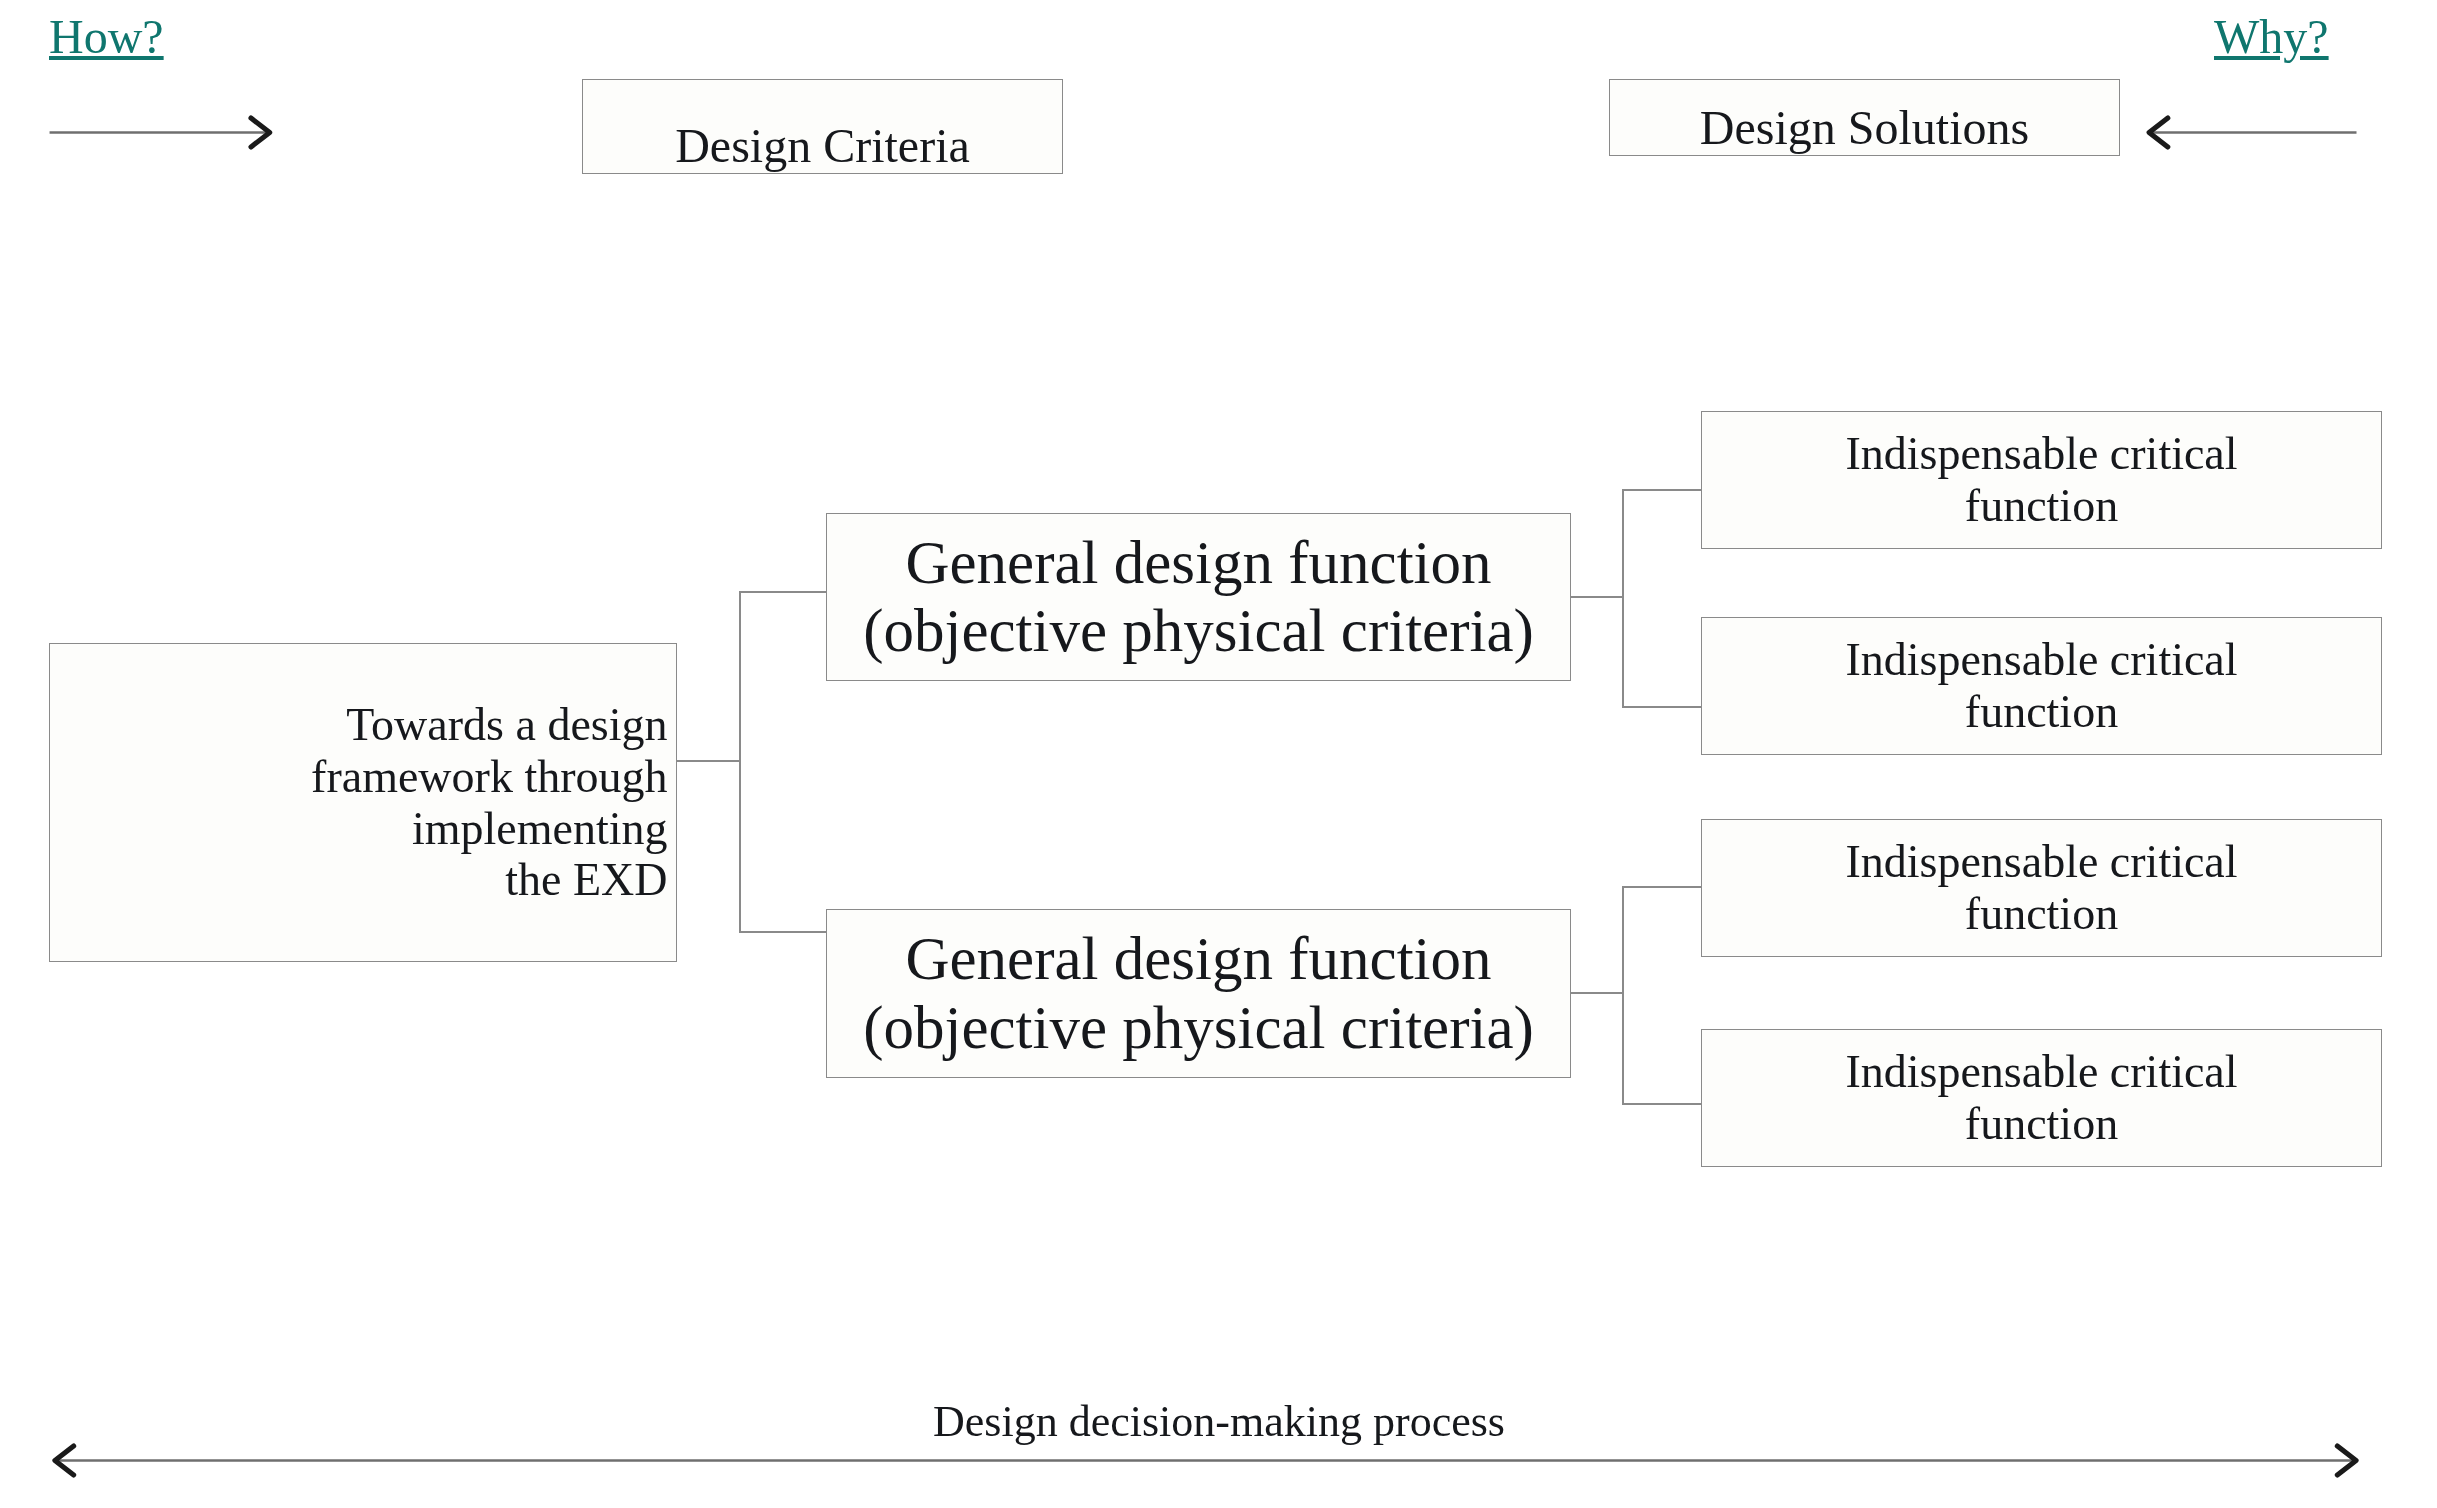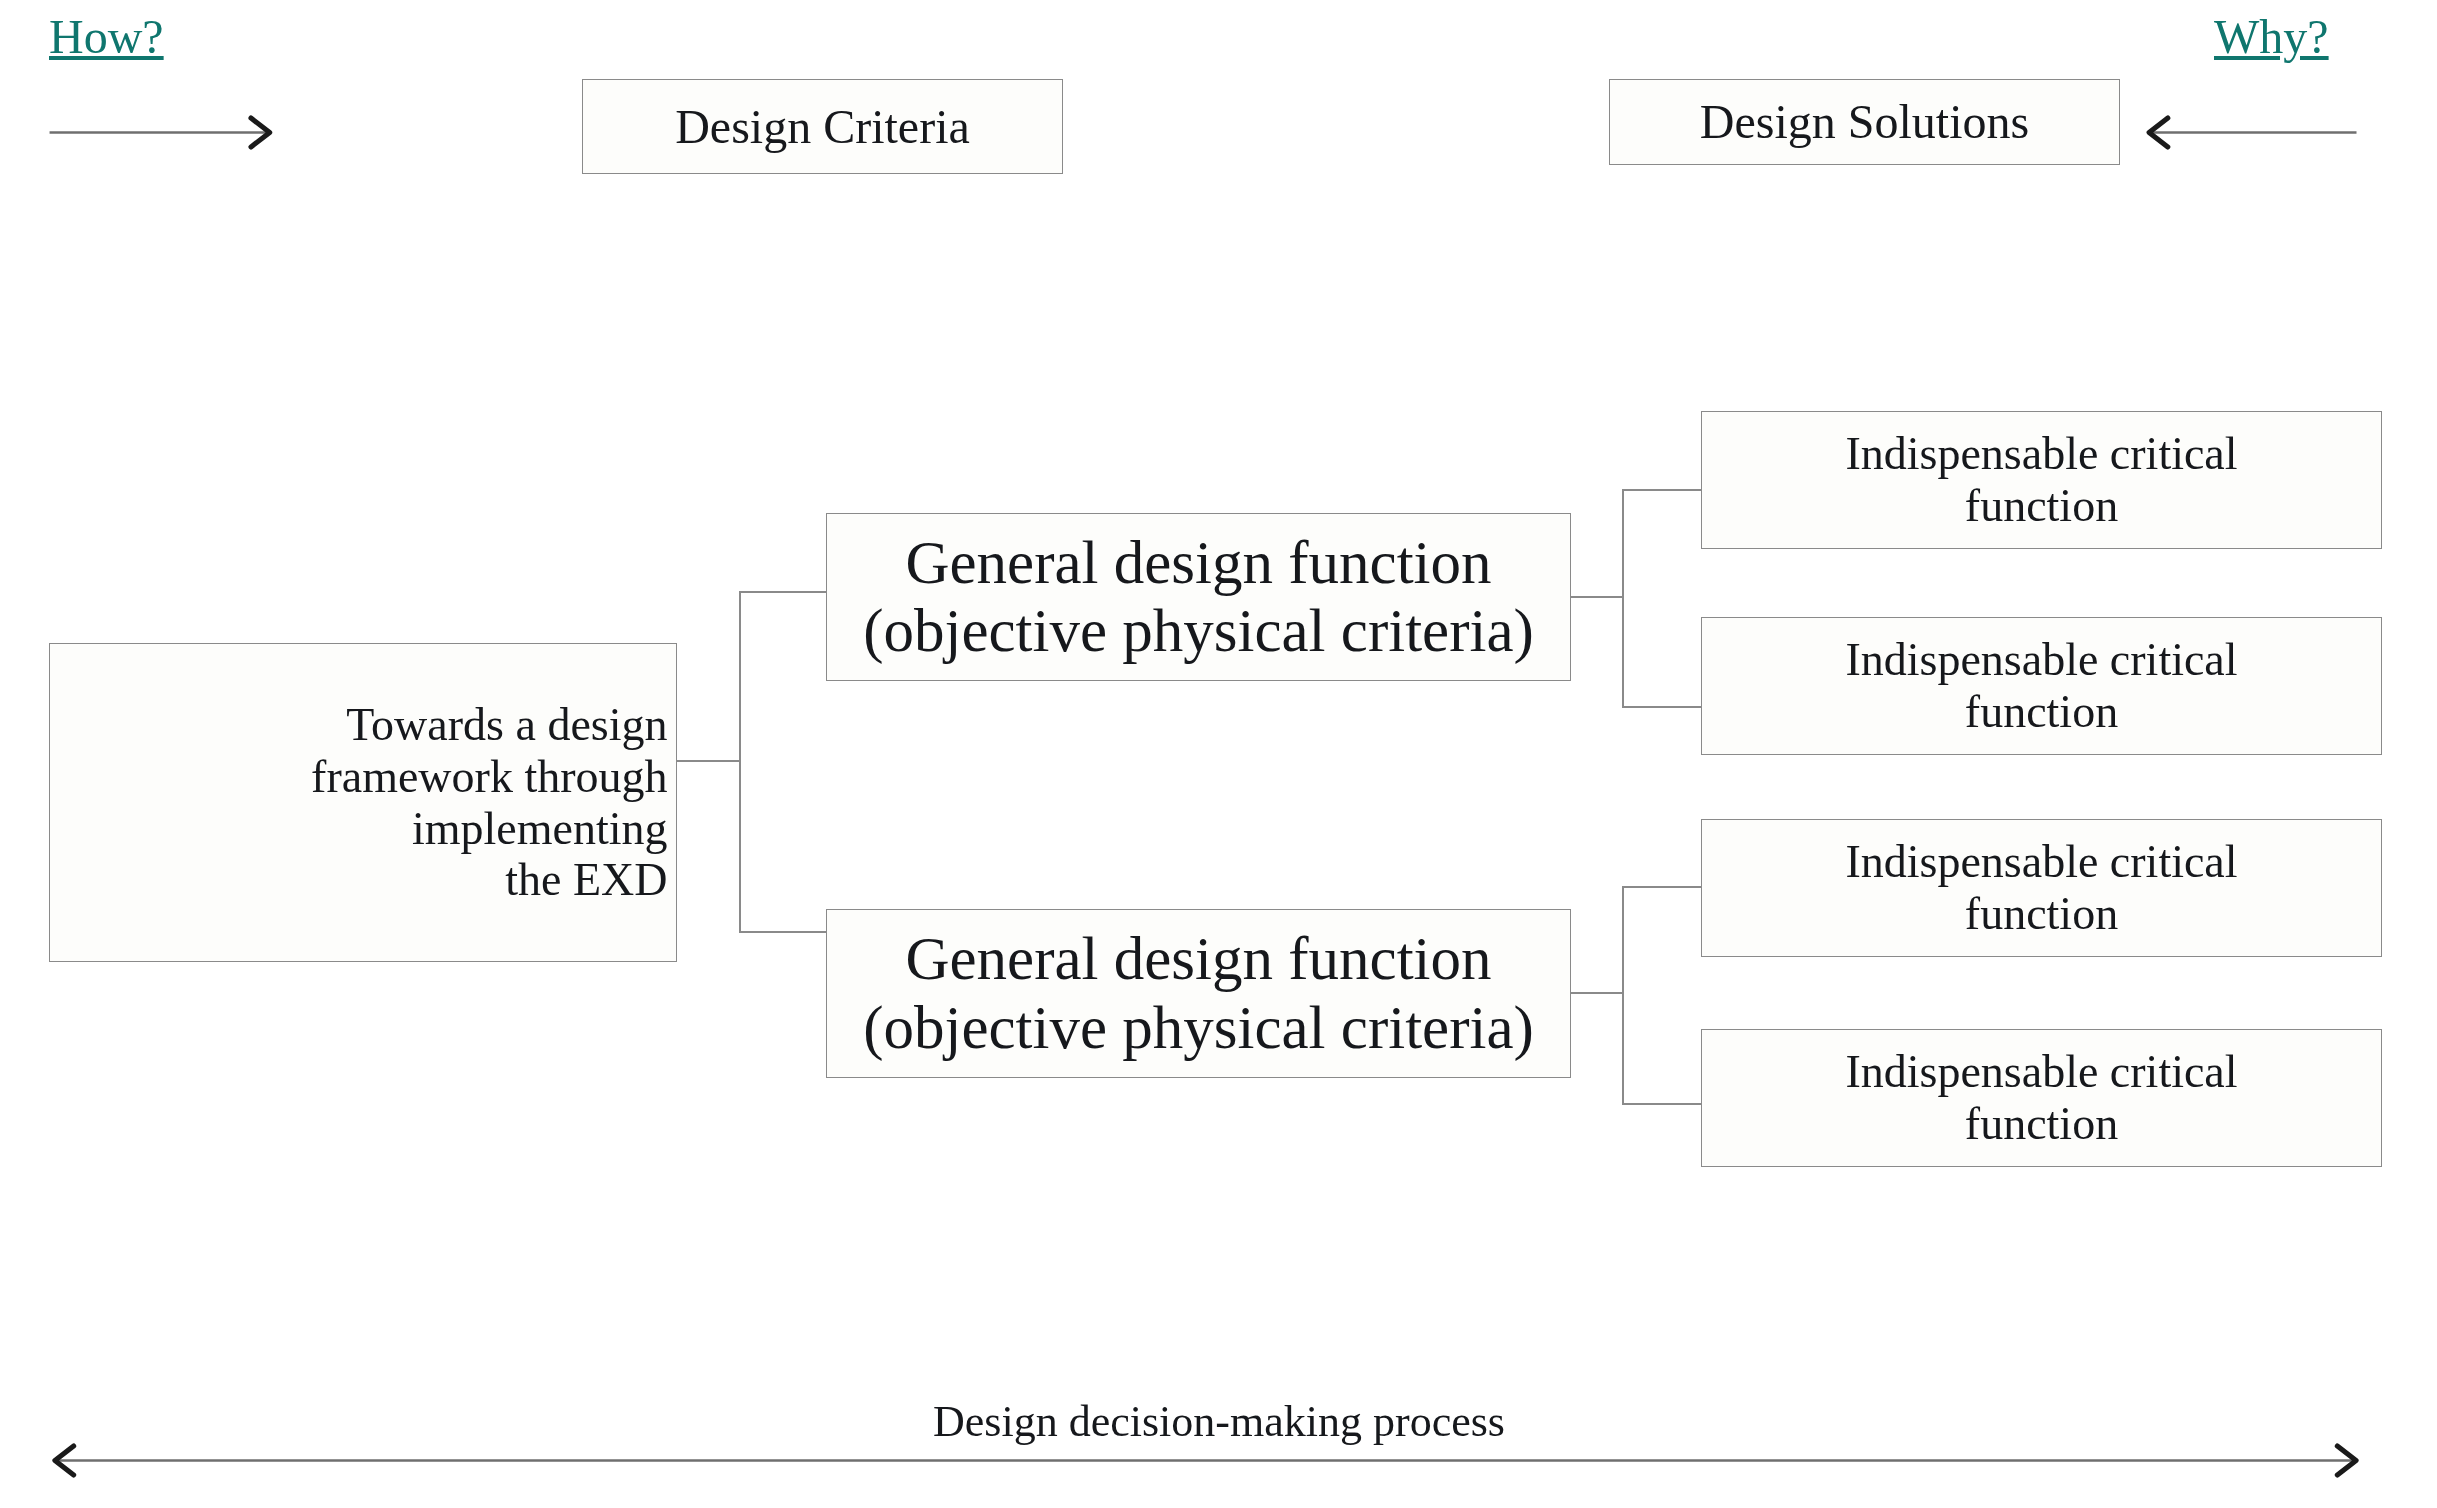--- a/index.html
+++ b/index.html
@@ -22,21 +22,21 @@
     border: 1.7px solid #8a8a8a;
     background: #fdfdfb;
     display: flex;
     align-items: center;
     justify-content: center;
     text-align: center;
     line-height: 1.12;
     color: #16181c;
   }
   .box .txt { display: block; width: 100%; padding: 0 8.5px; }
-  .hdr-box { font-size: 48px; }
+  .hdr-box { font-size: 48px; align-items: flex-end; }
   .root-box { font-size: 46px; text-align: right; }
   .mid-box  { font-size: 61px; }
   .leaf-box { font-size: 46px; }
 
   .label {
     position: absolute;
     font-size: 48px;
     color: #0f766e;
     white-space: nowrap;
     text-decoration: underline;
@@ -80,21 +80,21 @@
 
   <svg class="arrow-svg" style="left:47px; top:111px; width:238px; height:43px;" viewBox="0 0 280 50">
     <line x1="3" y1="25" x2="258" y2="25"></line>
     <polyline class="head" points="240,8 262,25 240,42"></polyline>
   </svg>
 
   <div class="box hdr-box" style="left:582px; top:79px; width:481px; height:95px;">
     <span class="txt">Design Criteria</span>
   </div>
 
-  <div class="box hdr-box" style="left:1609px; top:79px; width:511px; height:86px;">
+  <div class="box hdr-box" style="left:1609px; top:79px; width:511px; height:77px;">
     <span class="txt">Design Solutions</span>
   </div>
 
   <svg class="arrow-svg" style="left:2144px; top:111px; width:221px; height:43px;" viewBox="0 0 260 50">
     <line x1="250" y1="25" x2="10" y2="25"></line>
     <polyline class="head" points="28,8 6,25 28,42"></polyline>
   </svg>
 
   <div class="label" style="left:2214px; top:8.5px;">Why?</div>
 

